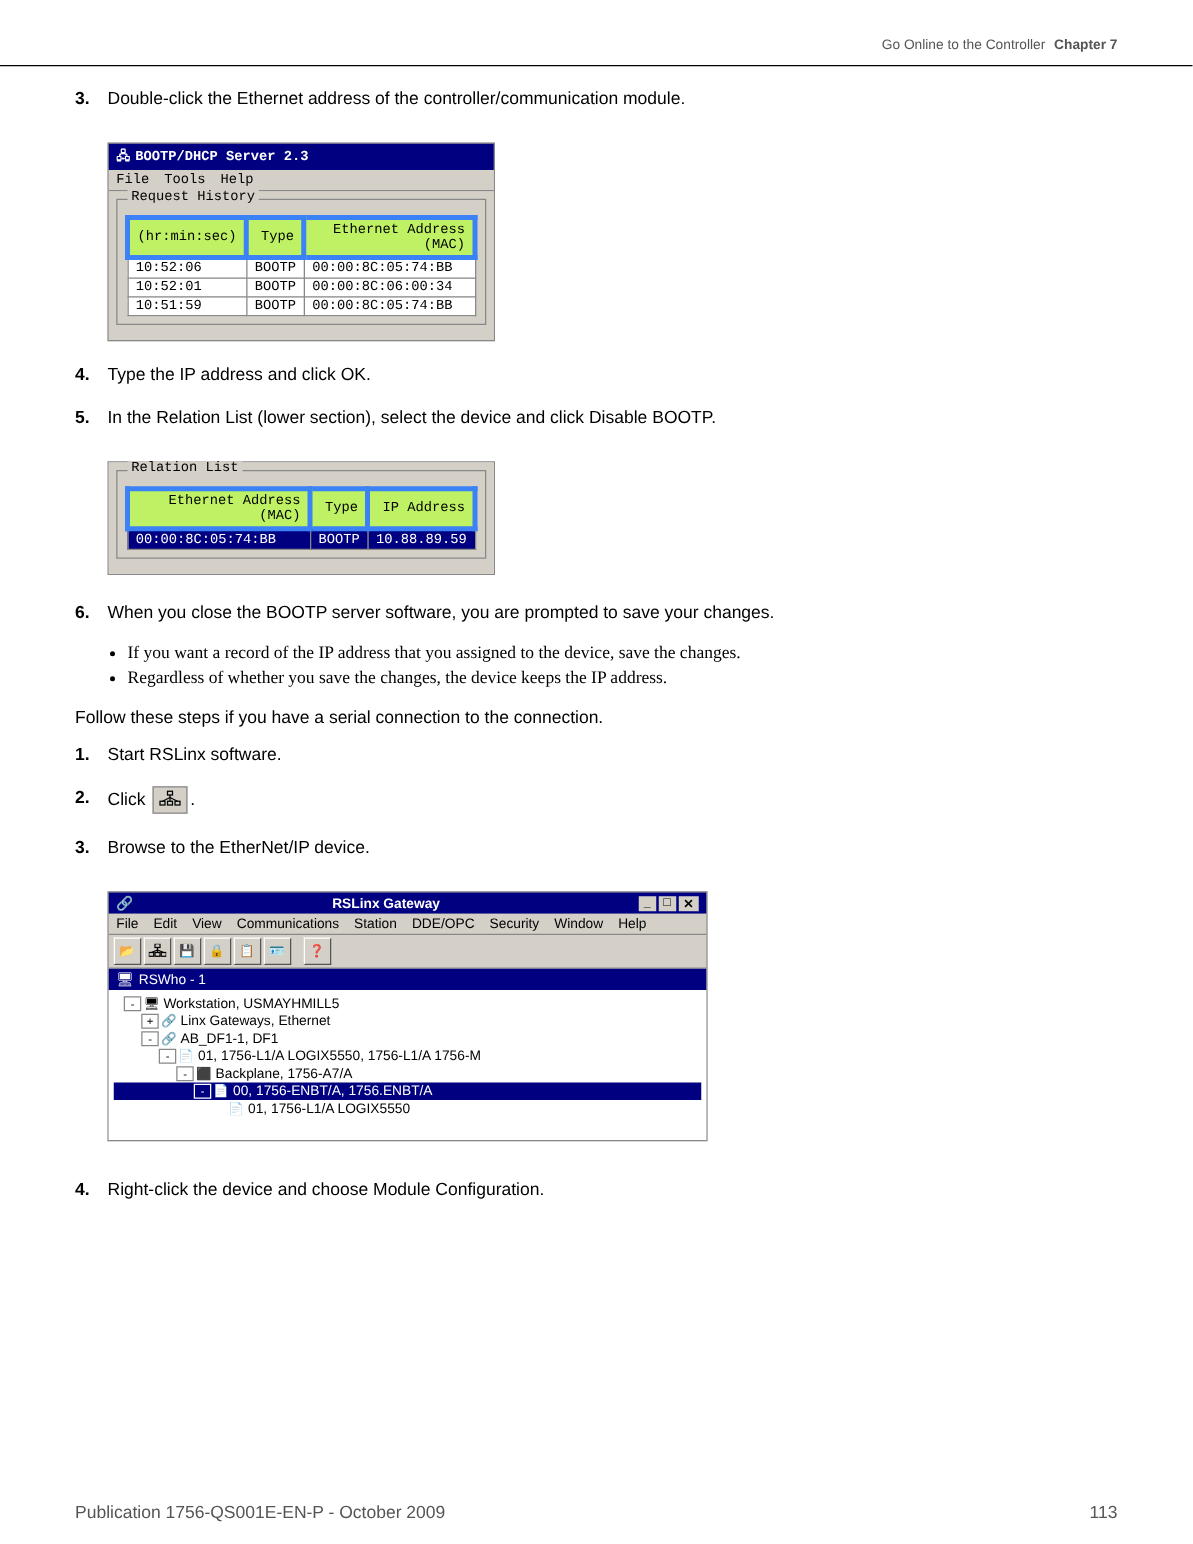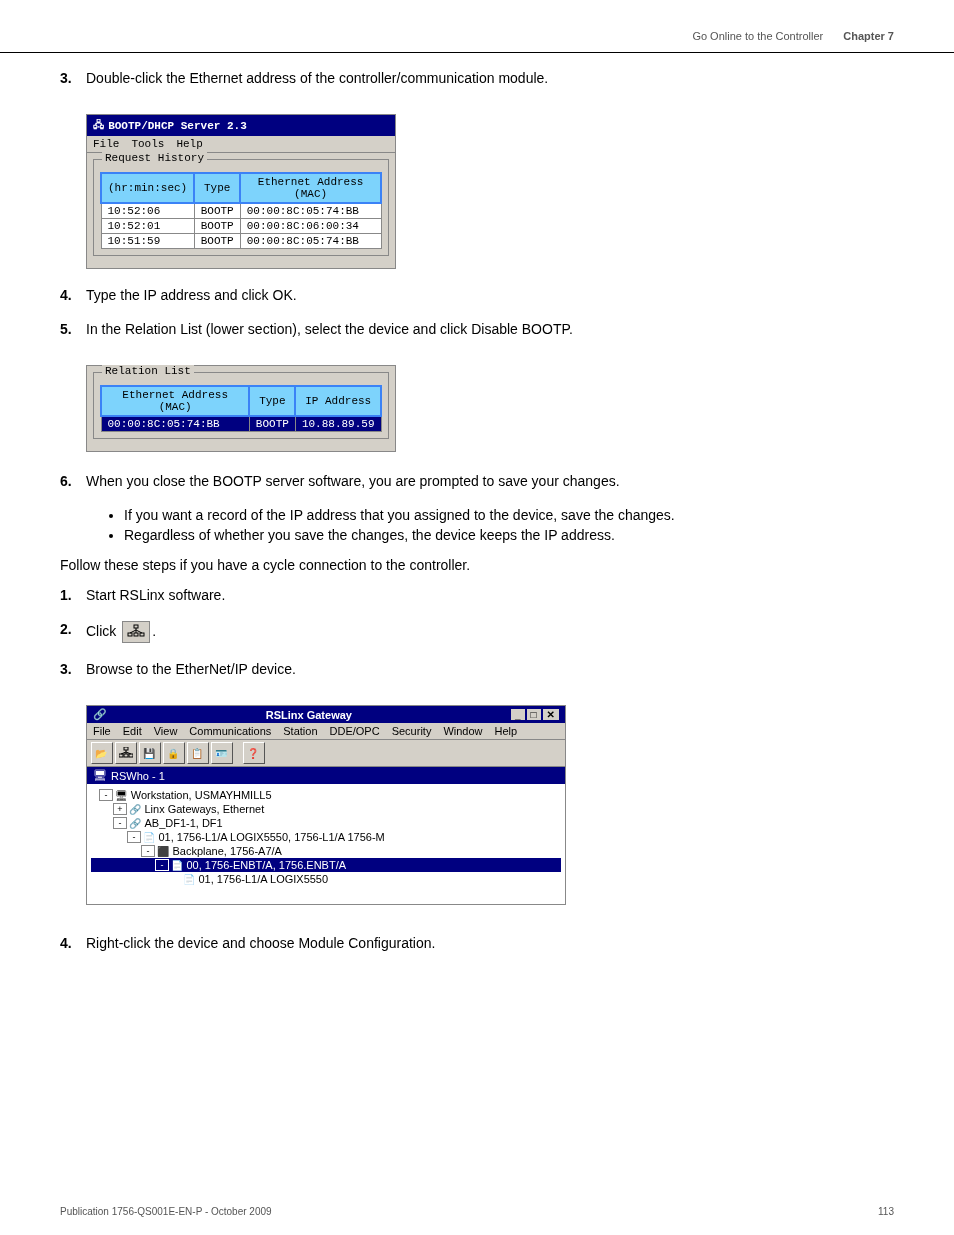--- a/index.html
+++ b/index.html
@@ -24,32 +24,32 @@
     }
 
     .header-text {
       position: absolute;
       top: 30px;
       right: 60px;
       font-size: 11px;
       color: #555;
       display: flex;
       align-items: center;
-      gap: 20px;
+      gap: 7px;
     }
 
     
     .footer {
       position: absolute;
       bottom: 18px;
       left: 60px;
       right: 60px;
       display: flex;
       justify-content: space-between;
-      font-size: 10px;
+      font-size: 14px;
       color: #555;
     }
 
     
     .main-content {
       position: absolute;
       top: 70px;
       left: 60px;
       right: 60px;
       bottom: 50px;
@@ -144,24 +144,24 @@
       font-family: Arial, sans-serif;
     }
 
     .win-table {
       width: 100%;
       border-collapse: collapse;
       font-size: 11px;
     }
 
     .win-table th {
-      background: #7dd3fc;
-      border: 2px solid #3b82f6;
+      background: #bef264;
+      border: 4px solid #3b82f6;
       padding: 2px 6px;
-      text-align: center;
+      text-align: right;
       font-weight: normal;
       font-size: 11px;
     }
 
     .win-table td {
       background: #fff;
       border: 1px solid #888;
       padding: 1px 6px;
       font-size: 11px;
     }
@@ -173,22 +173,23 @@
 
     
     .indent-para {
       margin-left: 26px;
       margin-bottom: 16px;
       font-size: 14px;
     }
 
     
     .bullet-list {
-      margin-left: 64px;
+      margin-left: 42px;
       margin-bottom: 14px;
+      font-family: Liberation Serif, serif;
     }
 
     .bullet-list li {
       margin-bottom: 4px;
       font-size: 14px;
     }
 
     
     .inline-icon {
       display: inline-flex;
@@ -426,21 +427,21 @@
   </div>
 
   
   <ul class="bullet-list">
     <li>If you want a record of the IP address that you assigned to the device, save the changes.</li>
     <li>Regardless of whether you save the changes, the device keeps the IP address.</li>
   </ul>
 
   
   <div style="margin-bottom: 14px;">
-    <span>Follow these steps if you have a cycle connection to the controller.</span>
+    <span>Follow these steps if you have a serial connection to the connection.</span>
   </div>
 
   
   
   <div class="step">
     <span class="step-num">1.</span>
     <span class="step-text">Start RSLinx software.</span>
   </div>
 
   

